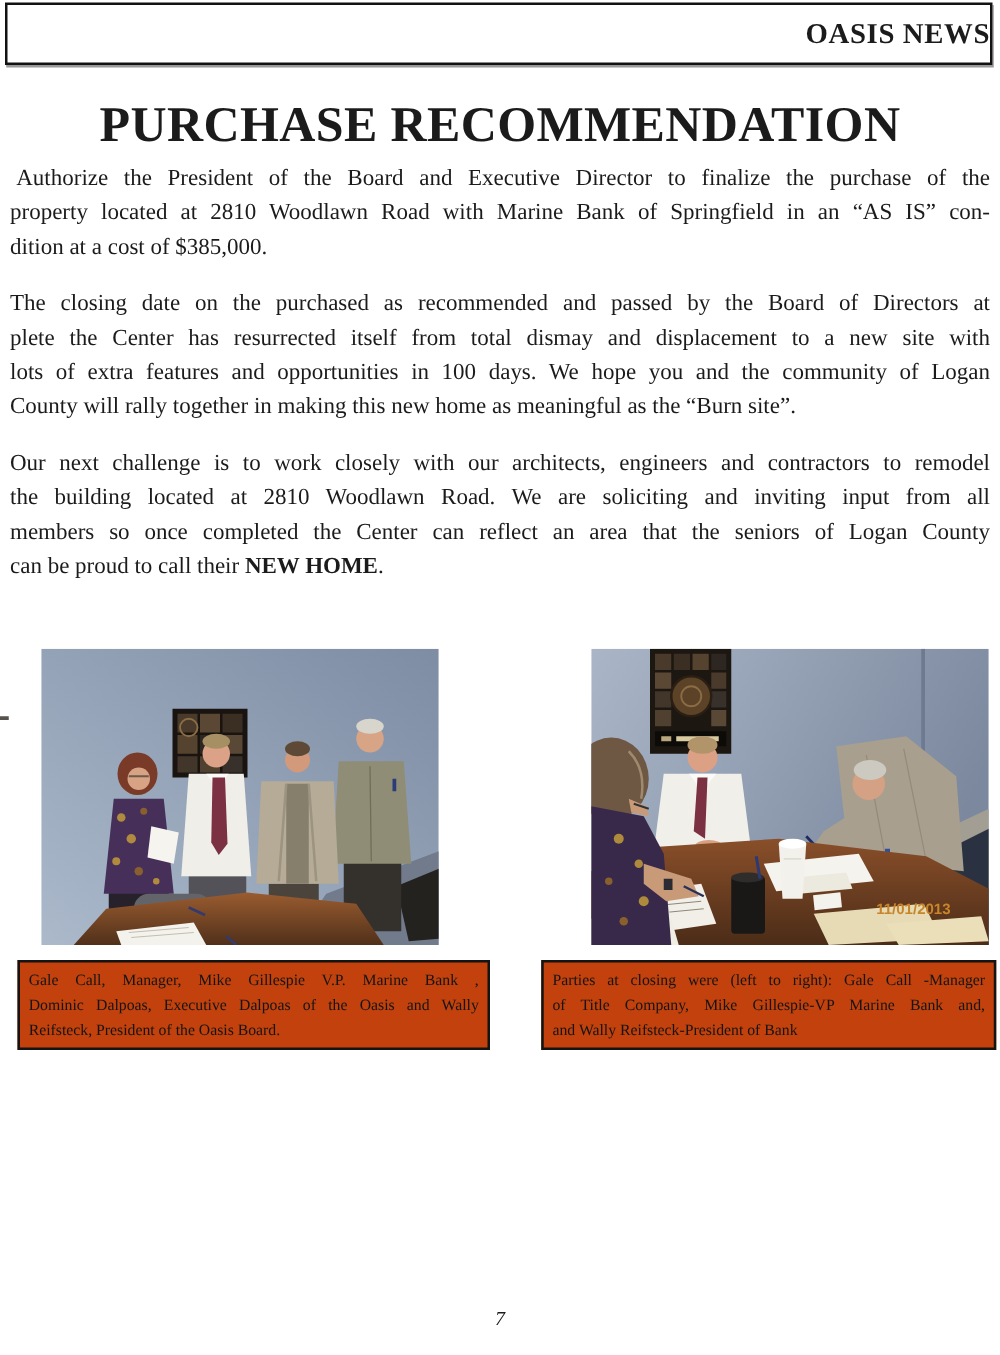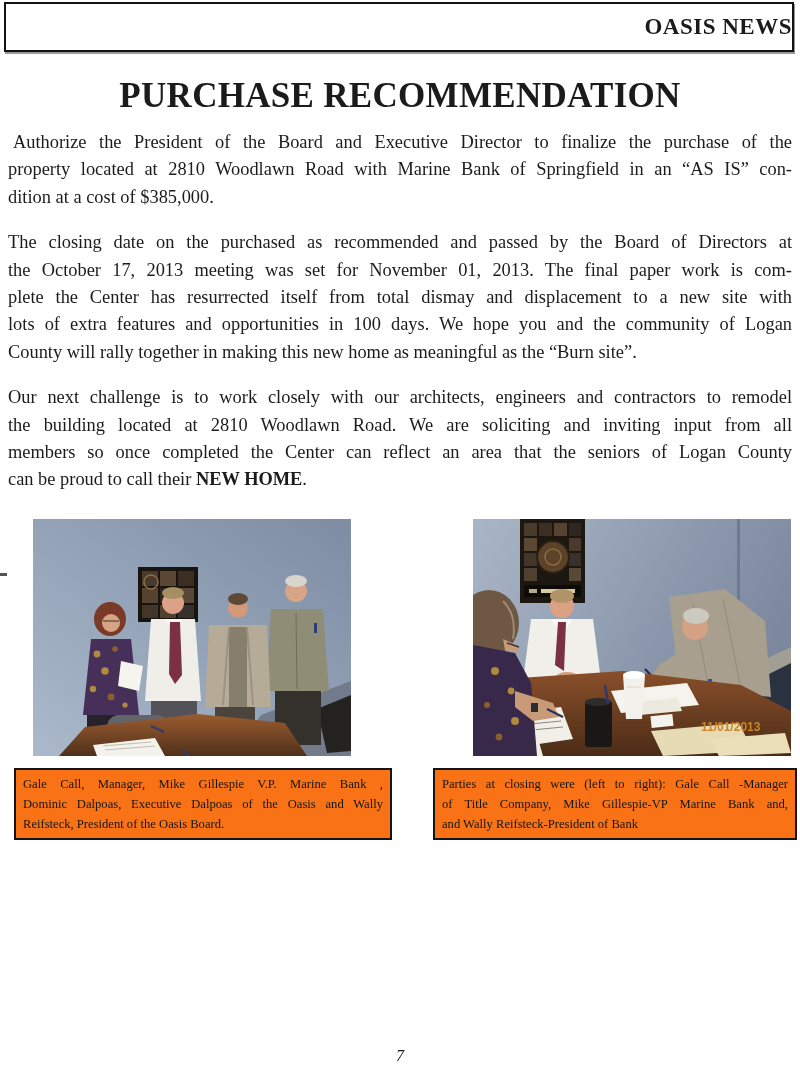--- a/index.html
+++ b/index.html
@@ -8,34 +8,34 @@
     font-family:"Liberation Serif", serif;color:#1b1b1b;
   }
   .masthead{
     position:absolute;left:4px;top:2px;width:786px;height:46px;
     border:2px solid #121212;box-shadow:1px 2px 0 rgba(70,70,70,.55);
     display:flex;align-items:center;justify-content:flex-end;background:#fff;
   }
   .masthead-title{font-weight:bold;font-size:23px;letter-spacing:.5px;}
   .article-title{
     position:absolute;top:76px;left:0;width:800px;text-align:center;
-    font-weight:bold;font-size:35px;letter-spacing:.3px;
+    font-weight:bold;font-size:40px;letter-spacing:.3px;
   }
   .body-text{position:absolute;left:8px;top:129px;width:784px;font-size:18.4px;line-height:27.4px;}
   .para{margin:0 0 18px 0;}
   .jline{text-align:justify;text-align-last:justify;}
   .lline{text-align:left;}
   .firstline{text-indent:5px;}
   .bold{font-weight:bold;}
   .photo{position:absolute;top:519px;width:318px;height:237px;}
   #photo-left{left:33px;}
   #photo-right{left:473px;}
   .photo svg{display:block;width:318px;height:237px;}
   .caption{
-    position:absolute;top:768px;border:2px solid #141414;background:#f97316;
+    position:absolute;top:768px;border:2px solid #141414;background:#c2410c;
     font-size:12.6px;line-height:20px;padding:4px 7px;color:#151515;
   }
   #caption-left{left:14px;width:360px;}
   #caption-right{left:433px;width:346px;}
   .margin-mark{position:absolute;left:0;top:573px;width:7px;height:3px;background:#55534b;}
   .page-number{position:absolute;top:1047px;left:0;width:800px;text-align:center;font-size:16px;font-style:italic;}
 </style>
 </head>
 <body>
 
@@ -46,21 +46,20 @@
 <div class="article-title">PURCHASE RECOMMENDATION</div>
 
 <div class="body-text">
   <div class="para">
     <div class="jline firstline"> Authorize the President of the Board and Executive Director to finalize the purchase of the</div>
     <div class="jline">property located at 2810 Woodlawn Road with Marine Bank of Springfield in an “AS IS” con-</div>
     <div class="lline">dition at a cost of $385,000.</div>
   </div>
   <div class="para">
     <div class="jline">The closing date on the purchased as recommended and passed by the Board of Directors at</div>
-    <div class="jline">the October 17, 2013 meeting was set for November 01, 2013. The final paper work is com-</div>
     <div class="jline">plete the Center has resurrected itself from total dismay and displacement to a new site with</div>
     <div class="jline">lots of extra features and opportunities in 100 days. We hope you and the community of Logan</div>
     <div class="lline">County will rally together in making this new home as meaningful as the “Burn site”.</div>
   </div>
   <div class="para">
     <div class="jline">Our next challenge is to work closely with our architects, engineers and contractors to remodel</div>
     <div class="jline">the building located at 2810 Woodlawn Road. We are soliciting and inviting input from all</div>
     <div class="jline">members so once completed the Center can reflect an area that the seniors of Logan County</div>
     <div class="lline"><span>can be proud to call their </span><span class="bold">NEW HOME</span><span>.</span></div>
   </div>

